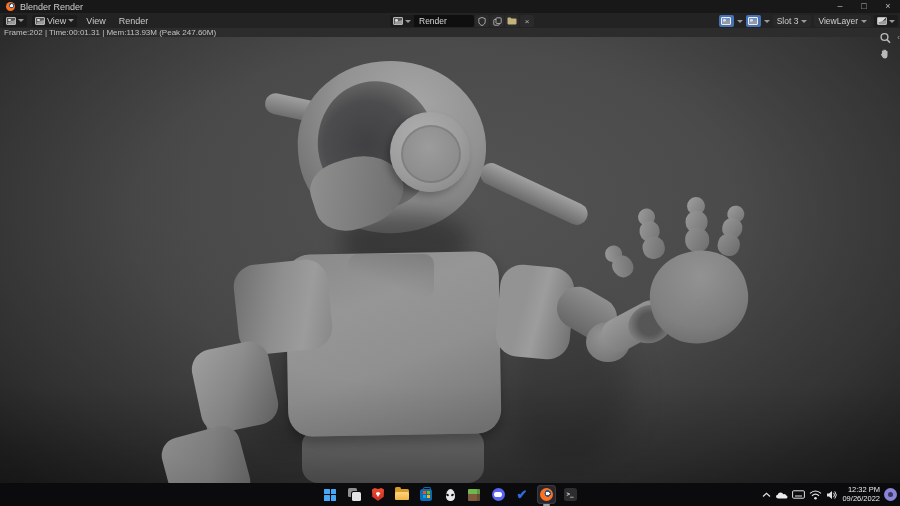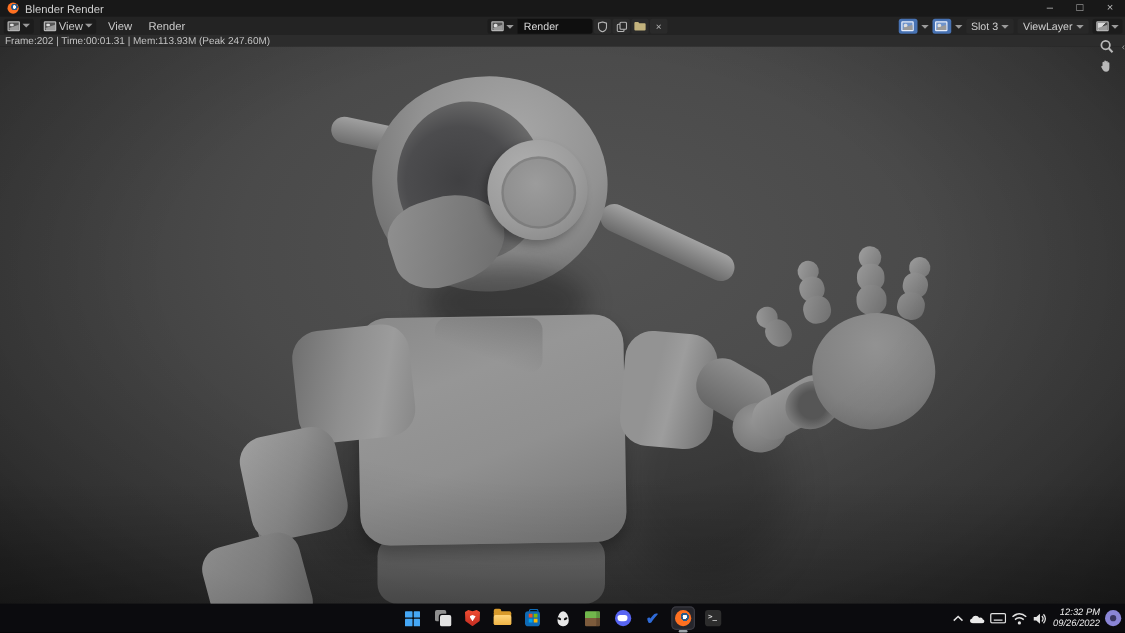--- a/index.html
+++ b/index.html
@@ -129,21 +129,21 @@
     background:radial-gradient(circle at 60% 42%, #ffffff 0 16%, #2a5a8a 17% 30%, #ff7021 31%);
   }
   
   .ic-term { width:13px; height:13px; background:#2d2d2d; border-radius:2.5px; color:#e0e0e0;
     font-size:6px; font-weight:bold; line-height:12px; text-align:center;
     font-family:"DejaVu Sans Mono", monospace; }
   
   #tray { position:absolute; right:3px; top:0; height:23px; display:flex; align-items:center;
     gap:4px; }
   .tray-ic { color:#e2e2e2; display:flex; align-items:center; justify-content:center; }
-  #clock { text-align:right; color:#eaeaea; font-size:7.5px; line-height:8.5px;font-style:italic; }
+  #clock { text-align:right; color:#eaeaea; font-size:7.5px; line-height:8.5px; }
   #notif-badge { width:13px; height:13px; border-radius:50%; background:#8a85d6; position:relative; }
   #notif-badge::after { content:""; position:absolute; left:4px; top:4px; width:5px; height:5px;
     border-radius:50%; background:#3a3660; }
 </style>
 </head>
 <body>
 
 <div id="titlebar">
   <div id="blender-logo"></div>
   <div id="window-title">Blender Render</div>

